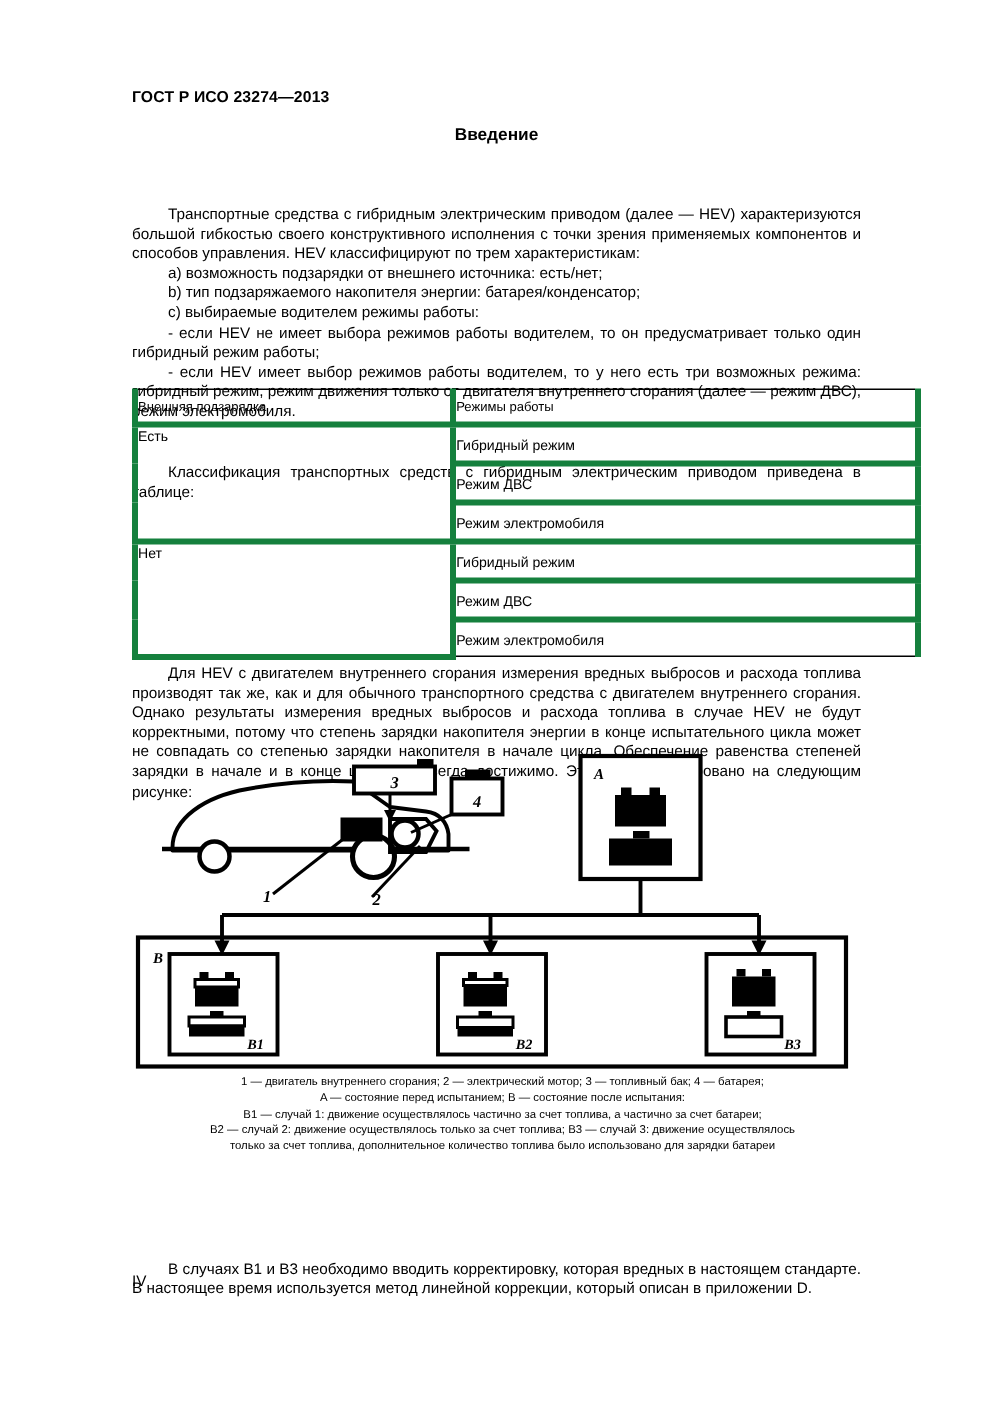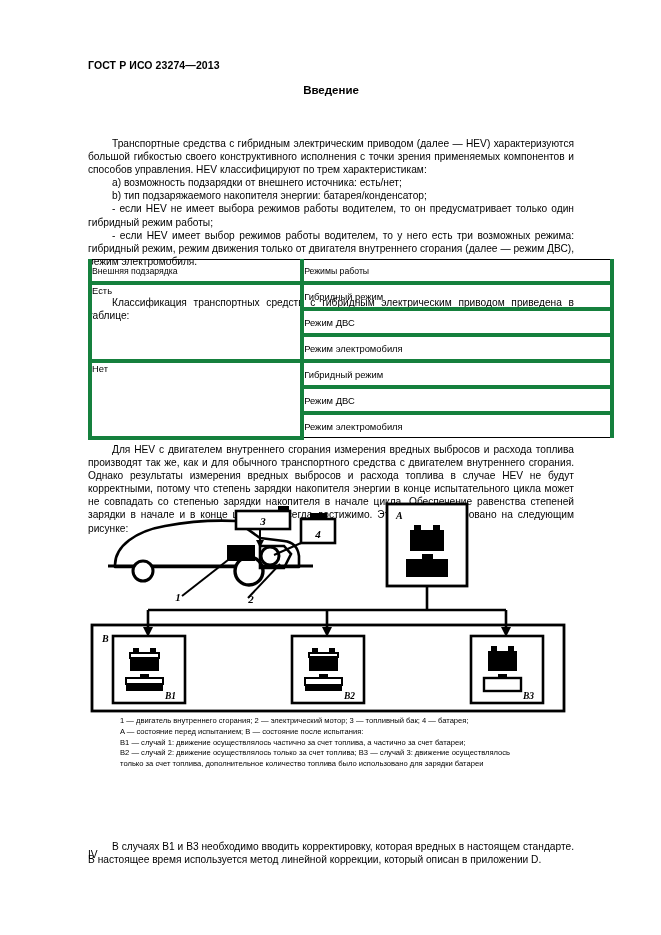--- a/index.html
+++ b/index.html
@@ -114,21 +114,21 @@
   #fig-legend {
     position: absolute;
     left: 120px;
     top: 716px;
     width: 430px;
     font-size: 7.6px;
     line-height: 10.8px;
     color: #000;
   }
   #fig-legend .lg { margin: 0; }
-  #fig-legend .lg-center { }
+  #fig-legend .lg-center { text-align: center; }
 
   #fig-caption {
     position: absolute;
     left: 88px;
     top: 789px;
     width: 486px;
     text-align: center;
     font-size: 9px;
   }
 
@@ -152,20 +152,21 @@
 <div id="page">
 
   <div class="doc-header">ГОСТ Р ИСО 23274—2013</div>
 
   <div class="intro-title">Введение</div>
 
   <div id="block-intro">
     <p class="para indent">Транспортные средства с гибридным электрическим приводом (далее — HEV) характеризуются большой гибкостью своего конструктивного исполнения с точки зрения применяемых компонентов и способов управления. HEV классифицируют по трем характеристикам:</p>
     <p class="listline">a)  возможность подзарядки от внешнего источника: есть/нет;</p>
     <p class="listline">b)  тип подзаряжаемого накопителя энергии: батарея/конденсатор;</p>
+    <p class="listline">c)  выбираемые водителем режимы работы:</p>
     <p class="dashline">- если HEV не имеет выбора режимов работы водителем, то он предусматривает только один гибридный режим работы;</p>
     <p class="dashline">- если HEV имеет выбор режимов работы водителем, то у него есть три возможных режима: гибридный режим, режим движения только от двигателя внутреннего сгорания (далее — режим ДВС), режим электромобиля.</p>
     <p class="para indent">Классификация транспортных средств с гибридным электрическим приводом приведена в таблице:</p>
   </div>
 
   <table id="classification-table">
     <thead>
       <tr>
         <th class="col-charge">Внешняя подзарядка</th>
         <th class="col-modes">Режимы работы</th>

